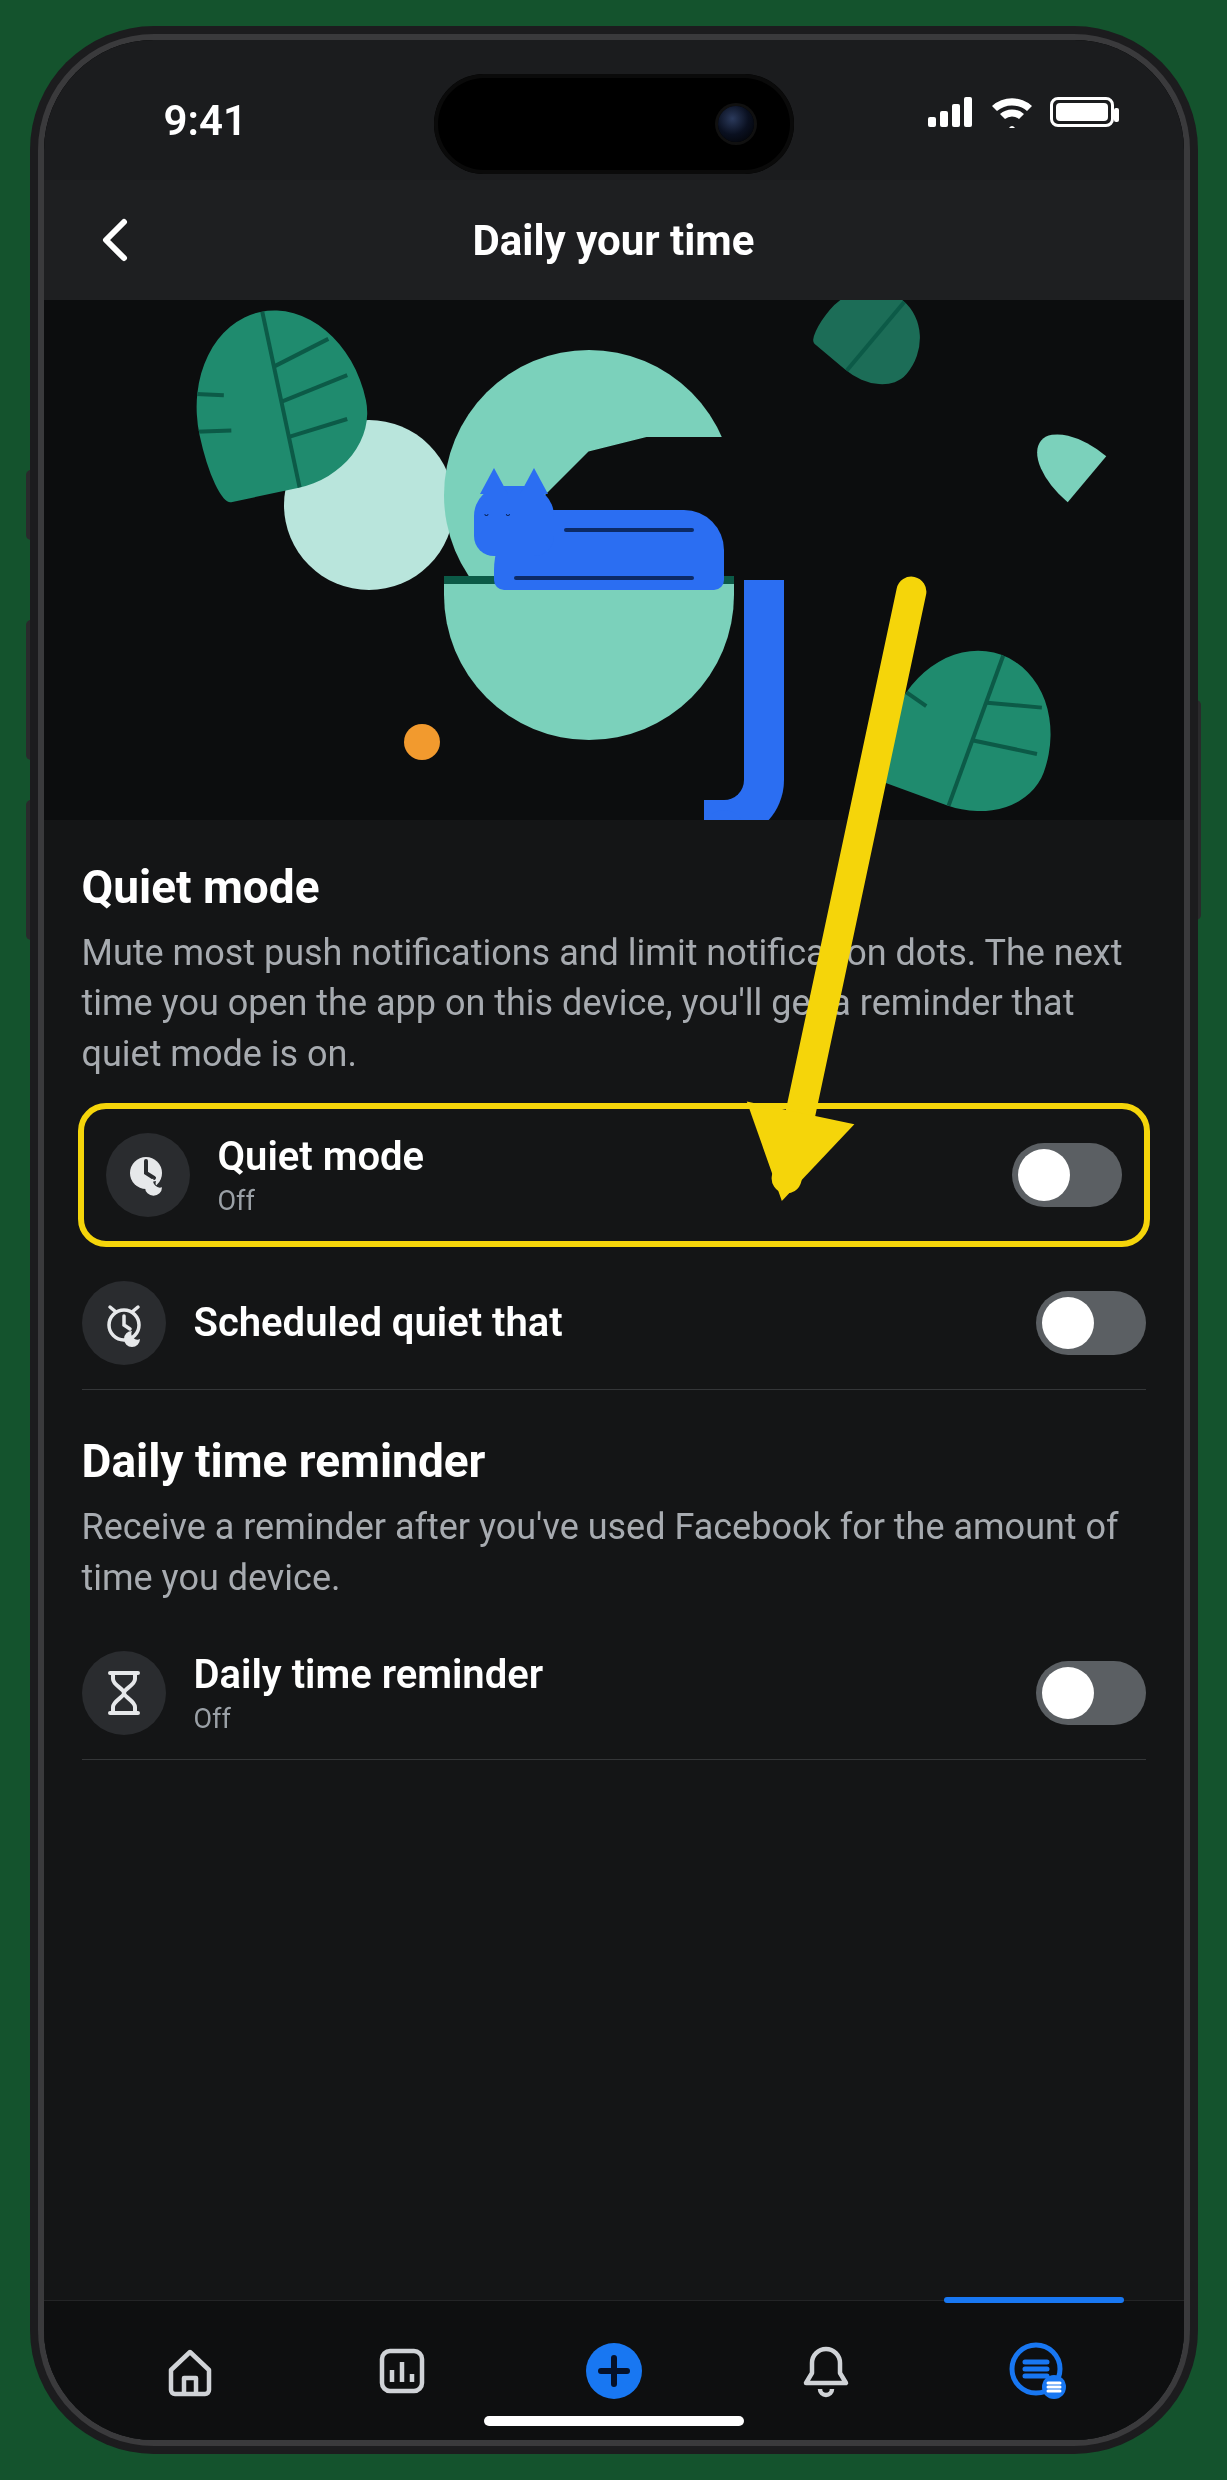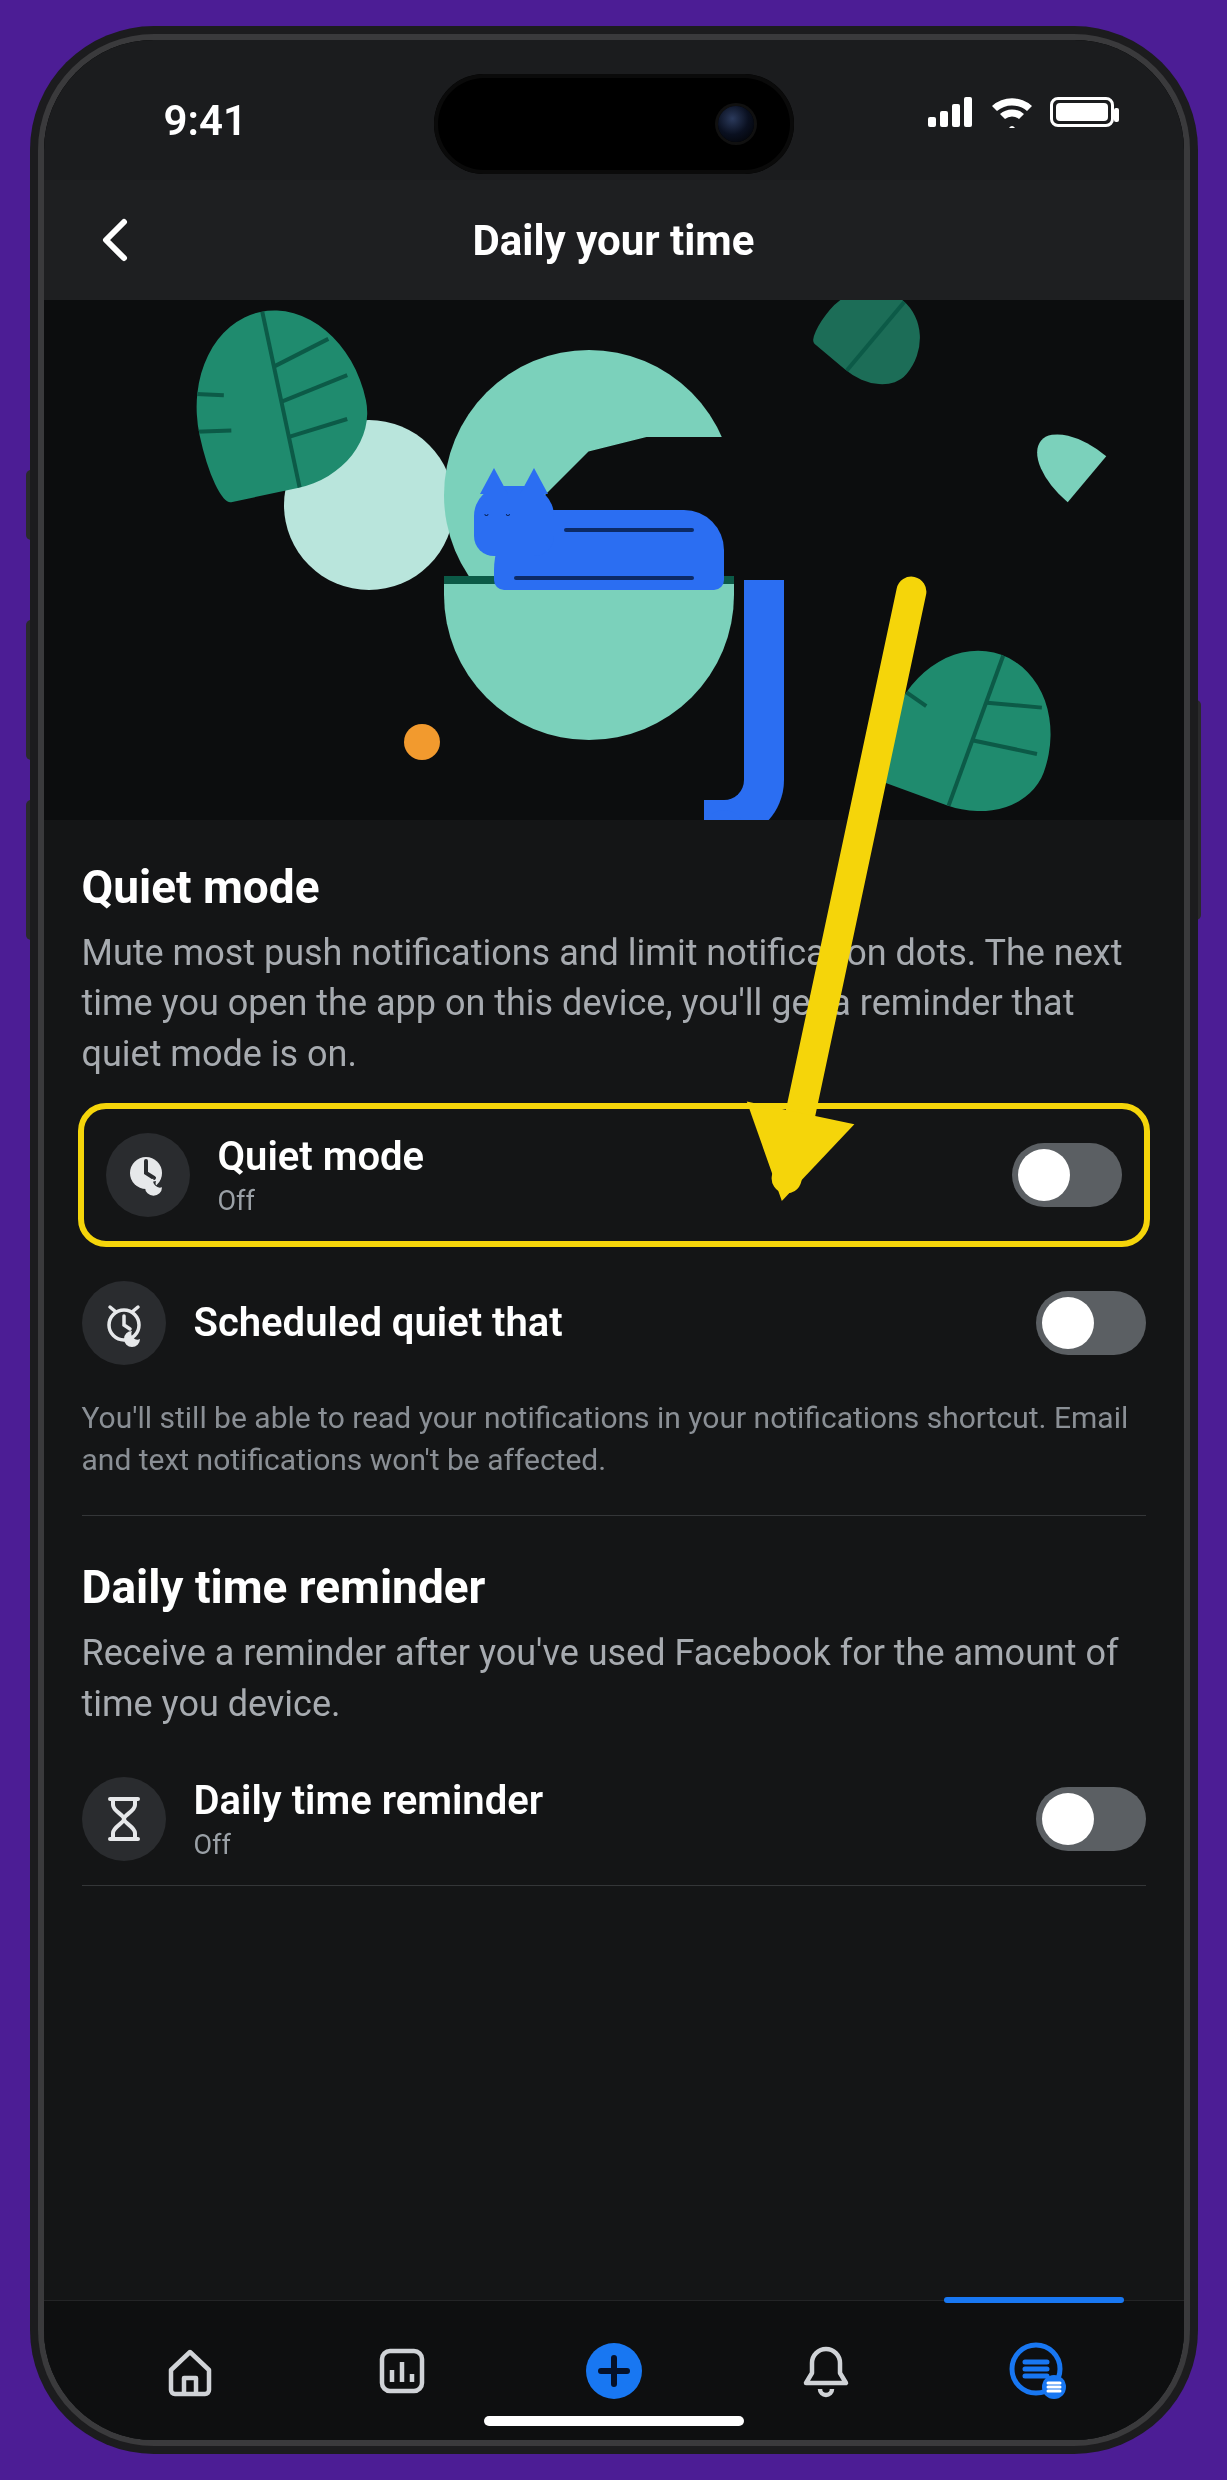--- a/index.html
+++ b/index.html
@@ -7,21 +7,21 @@
     width: 1227px;
     height: 2480px;
     background: #000;
     font-family: -apple-system, BlinkMacSystemFont, "Segoe UI", Roboto, Helvetica, Arial, sans-serif;
     overflow: hidden;
   }
   .canvas {
     position: relative;
     width: 1227px;
     height: 2480px;
-    background: #4c1d95;
+    background: #14532d;
   }
   
   .phone {
     position: absolute;
     left: 50%;
     transform: translateX(-50%);
     top: 40px;
     width: 1140px;
     height: 2400px;
     border-radius: 110px;
@@ -496,21 +496,20 @@
             </svg>
           </div>
           <div class="labels">
             <div class="primary">Scheduled quiet that</div>
           </div>
           <div class="toggle">
               <div class="knob"></div>
             </div>
         </div>
 
-        <div class="note">You'll still be able to read your notifications in your notifications shortcut. Email and text notifications won't be affected.</div>
         <div class="divider"></div>
 
         <div style="height:44px"></div>
         <div class="section-title">Daily time reminder</div>
         <div class="section-desc">Receive a reminder after you've used Facebook for the amount of time you device.</div>
 
         <div class="row">
           <div class="iconwrap">
             <svg width="40" height="48" viewBox="0 0 40 48" fill="none" stroke="#e6e8ea" stroke-width="4" stroke-linejoin="round" stroke-linecap="round">
               <path d="M6 4 h28 M6 44 h28"></path>

